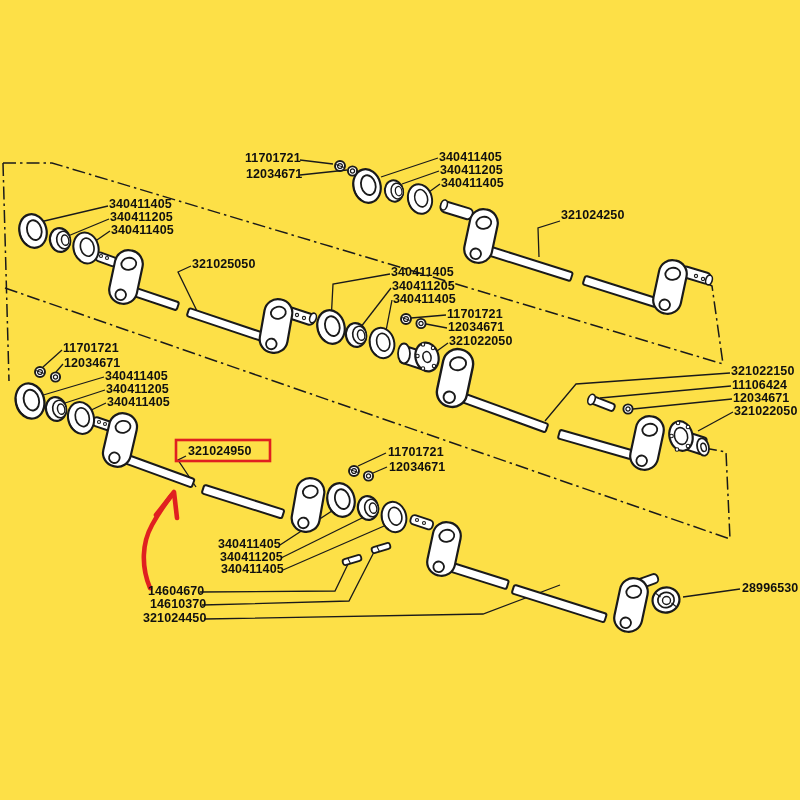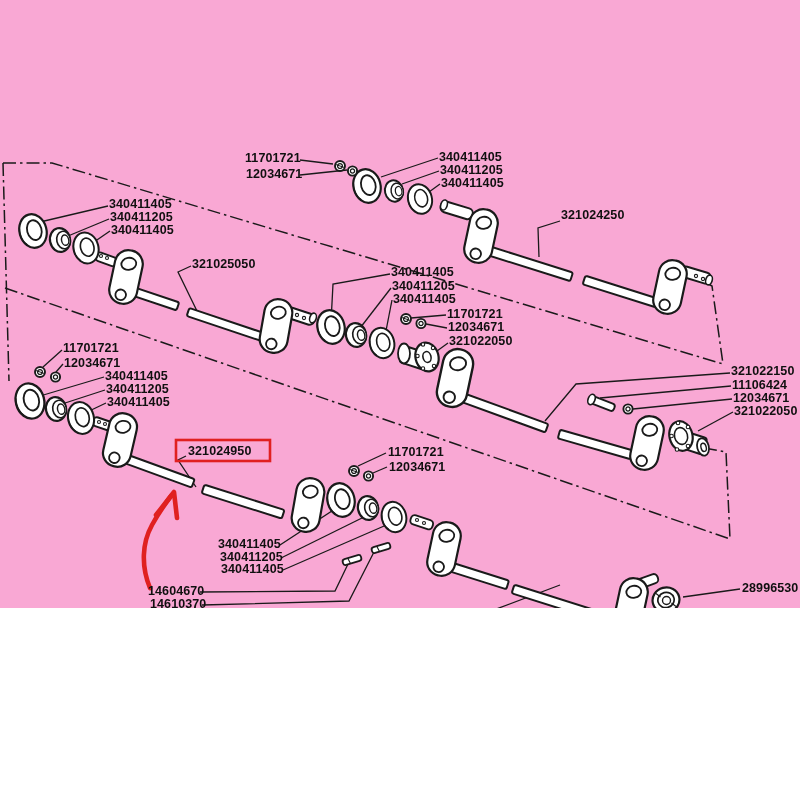--- a/index.html
+++ b/index.html
@@ -1,16 +1,16 @@
 <!DOCTYPE html>
 <html><head>
 <meta charset="utf-8">
 <style>
   html,body { margin:0; padding:0; background:#ffffff; }
-  .stage { width:800px; height:608px; position:relative; background:#f9a8d4; overflow:hidden; }
+  .stage { width:800px; height:800px; position:relative; background:#fde047; overflow:hidden; }
   svg { display:block; }
   .part  { fill:#ffffff; stroke:#1a1a1a; }
   .hole  { fill:#ffffff; stroke:#1a1a1a; }
   .leader { fill:none; stroke:#1a1a1a; stroke-width:1.3; }
   .dashdot { fill:none; stroke:#1a1a1a; stroke-width:1.5; stroke-dasharray:13 4 2.5 4; }
   .hairline { fill:none; stroke:#1a1a1a; stroke-width:1.2; }
   .hl-box { fill:none; stroke:#e02020; stroke-width:2.6; }
   .hl-arrow { fill:none; stroke:#e02020; stroke-width:4.6; stroke-linecap:round; stroke-linejoin:round; }
   .labels text { font:700 12.5px "Liberation Sans", sans-serif; fill:#101010; letter-spacing:0.1px; dominant-baseline:middle; }
 </style>

